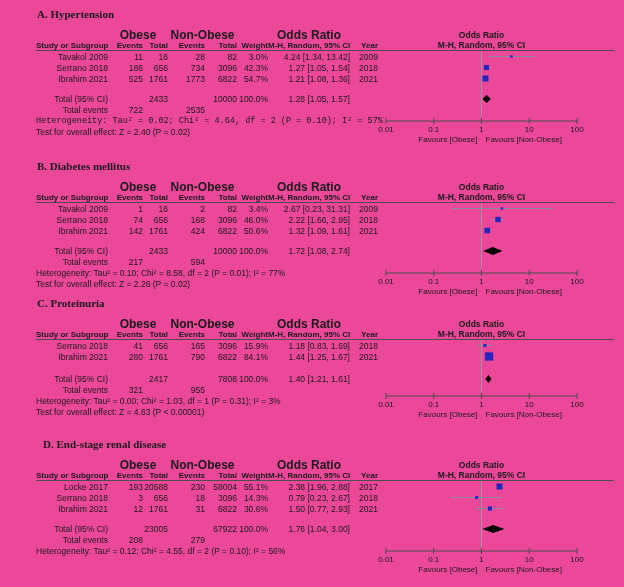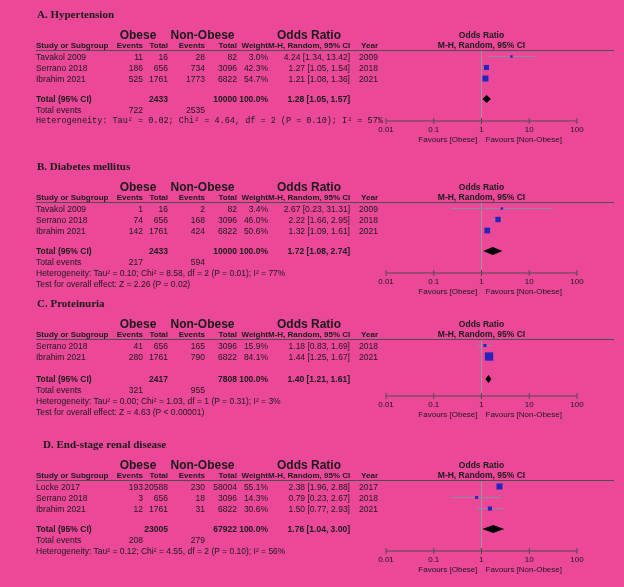--- a/index.html
+++ b/index.html
@@ -6,23 +6,23 @@
   #figure{position:relative;width:624px;height:587px;background:#ec4899;
           font-family:"Liberation Sans",sans-serif;color:#1a1a1a;overflow:hidden;}
   .panel{position:absolute;left:36px;width:578px;}
   .panel-title{position:absolute;top:0;left:1px;font-family:"Liberation Serif",serif;
                font-weight:bold;font-size:11px;white-space:nowrap;}
   .gh{position:absolute;top:22px;font-size:12px;font-weight:bold;text-align:center;
       height:11px;line-height:11px;white-space:nowrap;}
   .trow{position:absolute;left:0;width:342px;height:11px;line-height:11px;display:grid;
         grid-template-columns:72px 35px 25px 37px 32px 31px 82px 28px;font-size:8.5px;}
   .trow>div{white-space:nowrap;text-align:right;overflow:visible;}
-  .trow>div:first-child{text-align:left;}
+  .trow>div:first-child{text-align:right;}
   .trow.hdr{font-weight:bold;font-size:8px;}
-  .trow.bold{font-weight:bold;}
+  .trow.bold{font-weight:normal;}
   .rule{position:absolute;left:0;width:578px;height:0;border-top:1px solid #4d4d4d;}
   .note{position:absolute;left:0;height:11px;line-height:11px;font-size:8.5px;white-space:nowrap;}
   svg.plot{position:absolute;left:344px;top:0;overflow:visible;
            font-family:"Liberation Sans",sans-serif;}
 </style>
 </head>
 <body>
 
 <div id="figure">
     <div class="panel" style="top: 8px; height: 140px;">
@@ -85,20 +85,21 @@
         <div>Total events</div>
         <div>722</div>
         <div></div>
         <div>2535</div>
         <div></div>
         <div></div>
         <div></div>
         <div></div>
       </div>
       <div class="note" style="top: 108px; font-family: Liberation Mono, monospace;">Heterogeneity: Tau² = 0.02; Chi² = 4.64, df = 2 (P = 0.10); I² = 57%</div>
+      <div class="note" style="top: 119px;">Test for overall effect: Z = 2.40 (P = 0.02)</div>
       <svg width="244" height="140" viewBox="0 0 244 140" class="plot">
         <text x="101.5" y="30" text-anchor="middle" font-size="8.5" font-weight="bold" fill="#1a1a1a">Odds Ratio</text>
         <text x="101.5" y="40" text-anchor="middle" font-size="8.5" font-weight="bold" fill="#1a1a1a">M-H, Random, 95% CI</text>
         <line x1="101.5" y1="43" x2="101.5" y2="113" stroke="#999999" stroke-width="1"></line>
         <line x1="107.56925412191957" y1="48.5" x2="155.35018263102447" y2="48.5" stroke="#8a8aa0" stroke-width="1"></line>
         <rect x="130.256719652303" y="47.3" width="2.4" height="2.4" fill="#2525be"></rect>
         <line x1="102.51178903058955" y1="59.5" x2="110.4541144199411" y2="59.5" stroke="#8a8aa0" stroke-width="1"></line>
         <rect x="103.92807767564695" y="56.97145" width="5.0571" height="5.0571" fill="#2525be"></rect>
         <line x1="103.09598432450186" y1="70.5" x2="107.87648287467788" y2="70.5" stroke="#8a8aa0" stroke-width="1"></line>
         <rect x="102.44705143261051" y="67.49405" width="6.0119" height="6.0119" fill="#2525be"></rect>

